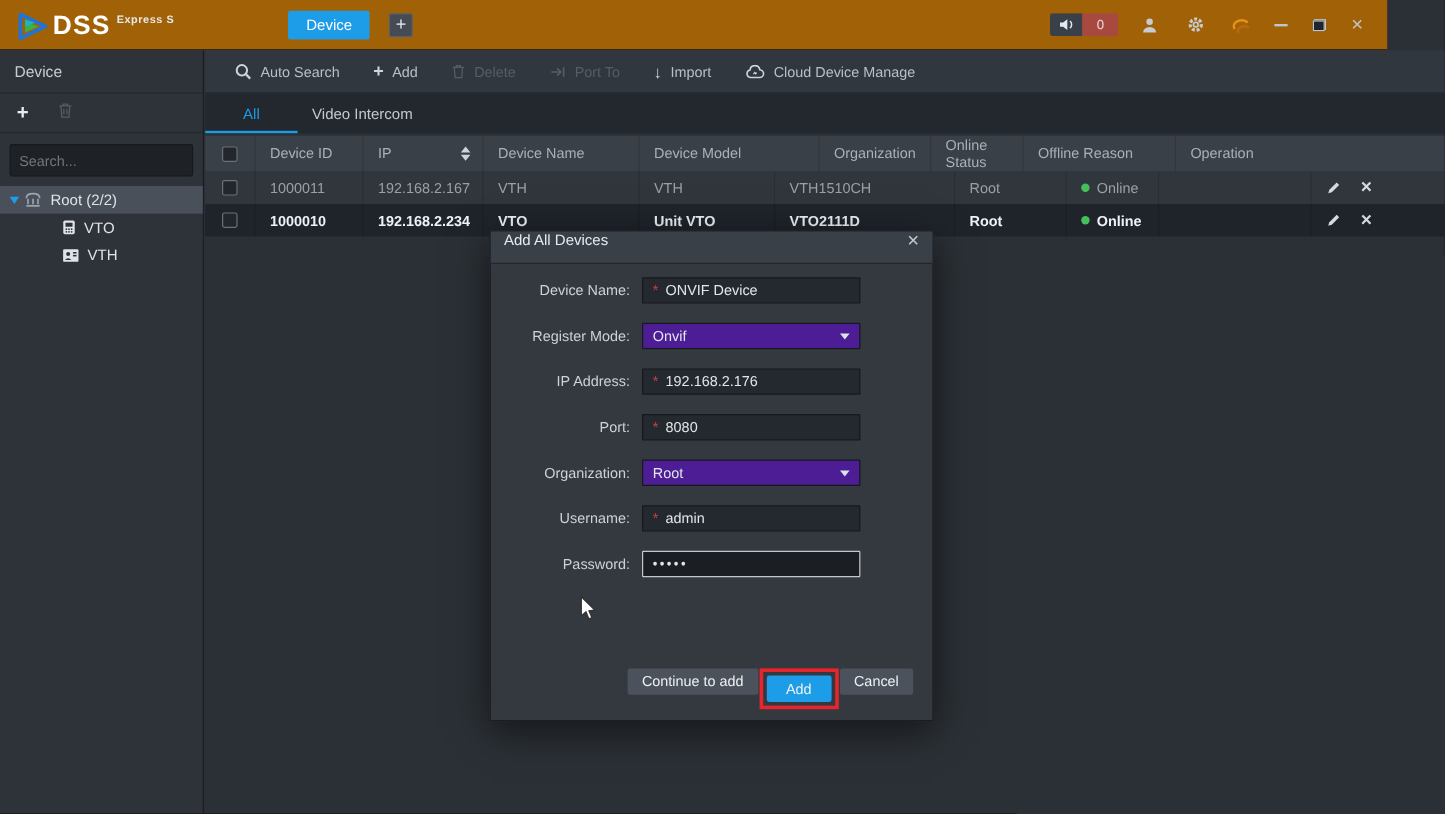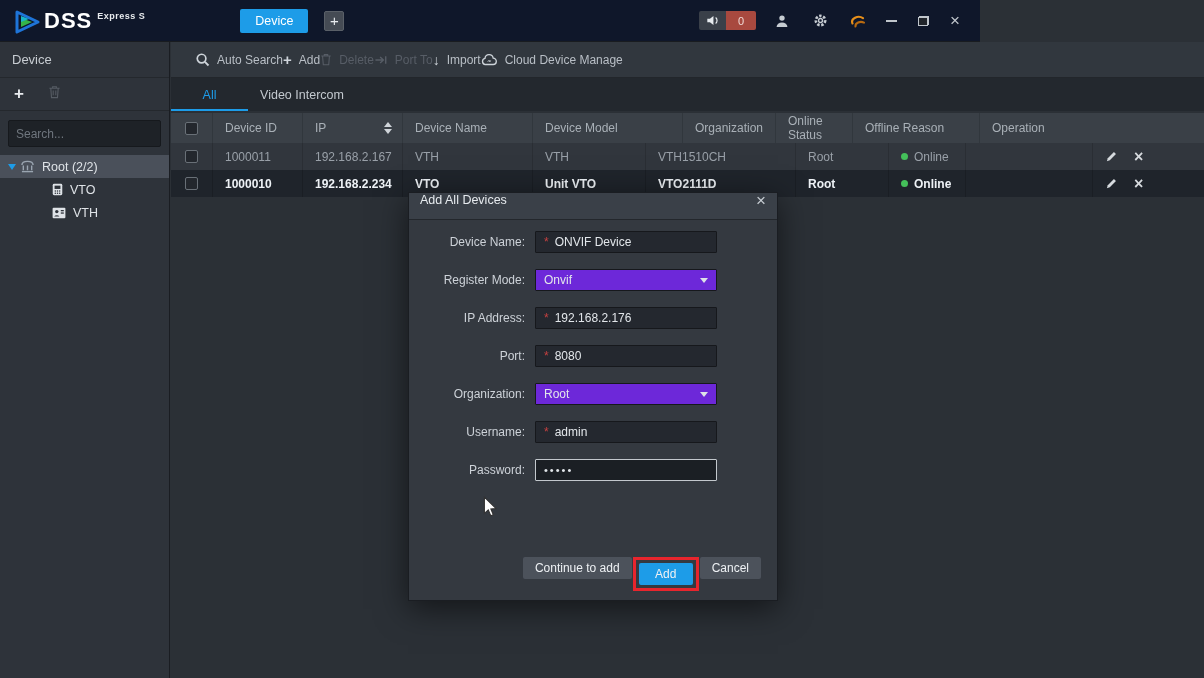--- a/index.html
+++ b/index.html
@@ -1,21 +1,21 @@
 <!DOCTYPE html>
 <html><head>
 <meta charset="utf-8">
 <style>
   * { margin:0; padding:0; box-sizing:border-box; }
   html,body { background:#15171b; }
   body { font-family:"Liberation Sans", sans-serif; }
   #app { position:relative; width:1204px; height:678px; background:#2b3036; overflow:hidden; }
 
   
-  .topbar { position:absolute; left:0; top:0; width:980px; height:42px; background:#0f172a;
+  .topbar { position:absolute; left:0; top:0; width:1156px; height:42px; background:#a16207;
             display:flex; align-items:center; border-bottom:1px solid #191c20;justify-content:center; }
   .logo { display:flex; align-items:flex-start; margin-left:14px; }
   .logo-glyph { width:28px; height:28px; margin-top:2px; }
   .logo-text { color:#fff; font-size:22px; font-weight:bold; letter-spacing:1px; line-height:30px; margin-left:2px; }
   .logo-sub { color:#e8ebee; font-size:9px; font-weight:bold; margin:5px 0 0 5px; letter-spacing:.5px; }
   .top-tab { margin-left:95px; width:68px; height:24px; background:#1d9ce8; color:#fff; font-size:12.5px;
              border-radius:2px; display:flex; align-items:center; justify-content:center; }
   .newtab-btn { margin-left:16px; width:20px; height:20px; background:#454b54; border:1px solid #5a6068;
                 border-radius:2px; color:#e8ebee; font-size:15px; line-height:17px; text-align:center; }
   .top-right { margin-left:auto; display:flex; align-items:center; margin-right:14px; gap:0; }
@@ -46,21 +46,21 @@
   .tree-row { height:23px; display:flex; align-items:center; color:#dfe3e7; font-size:12.5px; }
   .tree-row.selected { background:#4a505a; }
   .tree-caret { width:0; height:0; border:4px solid transparent; border-top:6px solid #1d9ce8; margin:5px 4px 0 8px; }
   .tree-ic { display:flex; align-items:center; margin-right:7px; color:#9aa5b1; }
   .tree-child { padding-left:52px; }
   .tree-child .tree-ic { color:#dfe3e7; }
 
   
   .main { position:absolute; left:171px; top:42px; width:1033px; height:636px; }
   .toolbar { height:36px; background:#31373e; border-bottom:1px solid #22262b; display:flex; align-items:center;
-             padding-left:24px; }
+             padding-left:24px; gap:28px; }
   .tool-item { display:flex; align-items:center; gap:7px; color:#b9bfc6; font-size:12px; }
   .tool-item .t-ic { display:flex; align-items:center; color:#ced4da; }
   .tool-item.disabled, .tool-item.disabled .t-ic { color:#575d66; }
   .glyph-plus::before { content:"+"; font-size:15px; font-weight:bold; }
   .glyph-down::before { content:"\2193"; font-size:14px; font-weight:bold; }
 
   .tabrow { height:33px; background:#23282e; display:flex; }
   .tab { position:relative; height:100%; display:flex; align-items:center; justify-content:center; font-size:12.5px; }
   .tab-all { width:77px; color:#1d9ce8; }
   .tab-all .tab-underline { position:absolute; left:0; bottom:0; width:100%; height:2px; background:#1d9ce8; }
@@ -89,21 +89,21 @@
   .modal { position:absolute; left:408px; top:192px; width:370px; height:409px; background:#343940;
            border:1px solid #1a1d22; box-shadow:0 8px 30px rgba(0,0,0,.55); }
   .m-title { height:27px; background:#3a4048; display:flex; align-items:flex-start; justify-content:space-between;
              padding:0 11px; color:#e6eaee; font-size:12.5px; border-bottom:1px solid #23272c; }
   .m-close { color:#c6ccd2; font-size:17px; line-height:16px; }
   .m-body { padding-top:14px; }
   .field { height:16px; margin-bottom:22px; display:flex; align-items:center; }
   .flabel { width:126px; text-align:right; padding-right:10px; color:#cdd2d8; font-size:12px; flex:none; }
   .fctrl { width:182px; height:22px; display:flex; align-items:center; font-size:12px; color:#e2e6ea; }
   .f-input { background:#24282f; border:1px solid #16181c; border-radius:1px; padding-left:8px; gap:6px; }
-  .f-select { background:#6d28d9; border:1px solid #16181c; border-radius:1px; padding:0 8px; justify-content:space-between; }
+  .f-select { background:#4c1d95; border:1px solid #16181c; border-radius:1px; padding:0 8px; justify-content:space-between; }
   .f-pass { background:#1b1f24; border:1px solid #c3c8cd; border-radius:1px; padding-left:8px; letter-spacing:2px; font-size:11px; }
   .req { color:#c54040; font-size:12px; }
   .caret { width:0; height:0; border:4px solid transparent; border-top:5px solid #dde2e7; margin-top:5px; }
   .m-btns { position:absolute; right:16px; bottom:9px; display:flex; align-items:flex-start; gap:1px;padding-left:38px; }
   .btn { height:22px; padding:0 12px; background:#4c525b; color:#eef1f4; font-size:12px; border-radius:2px;
          display:flex; align-items:center; justify-content:center; white-space:nowrap; }
   .add-highlight { border:3px solid #e8252d; padding:3px; display:flex; }
   .btn-add { width:54px; background:#1d9ce8; padding:0; }
 
   

